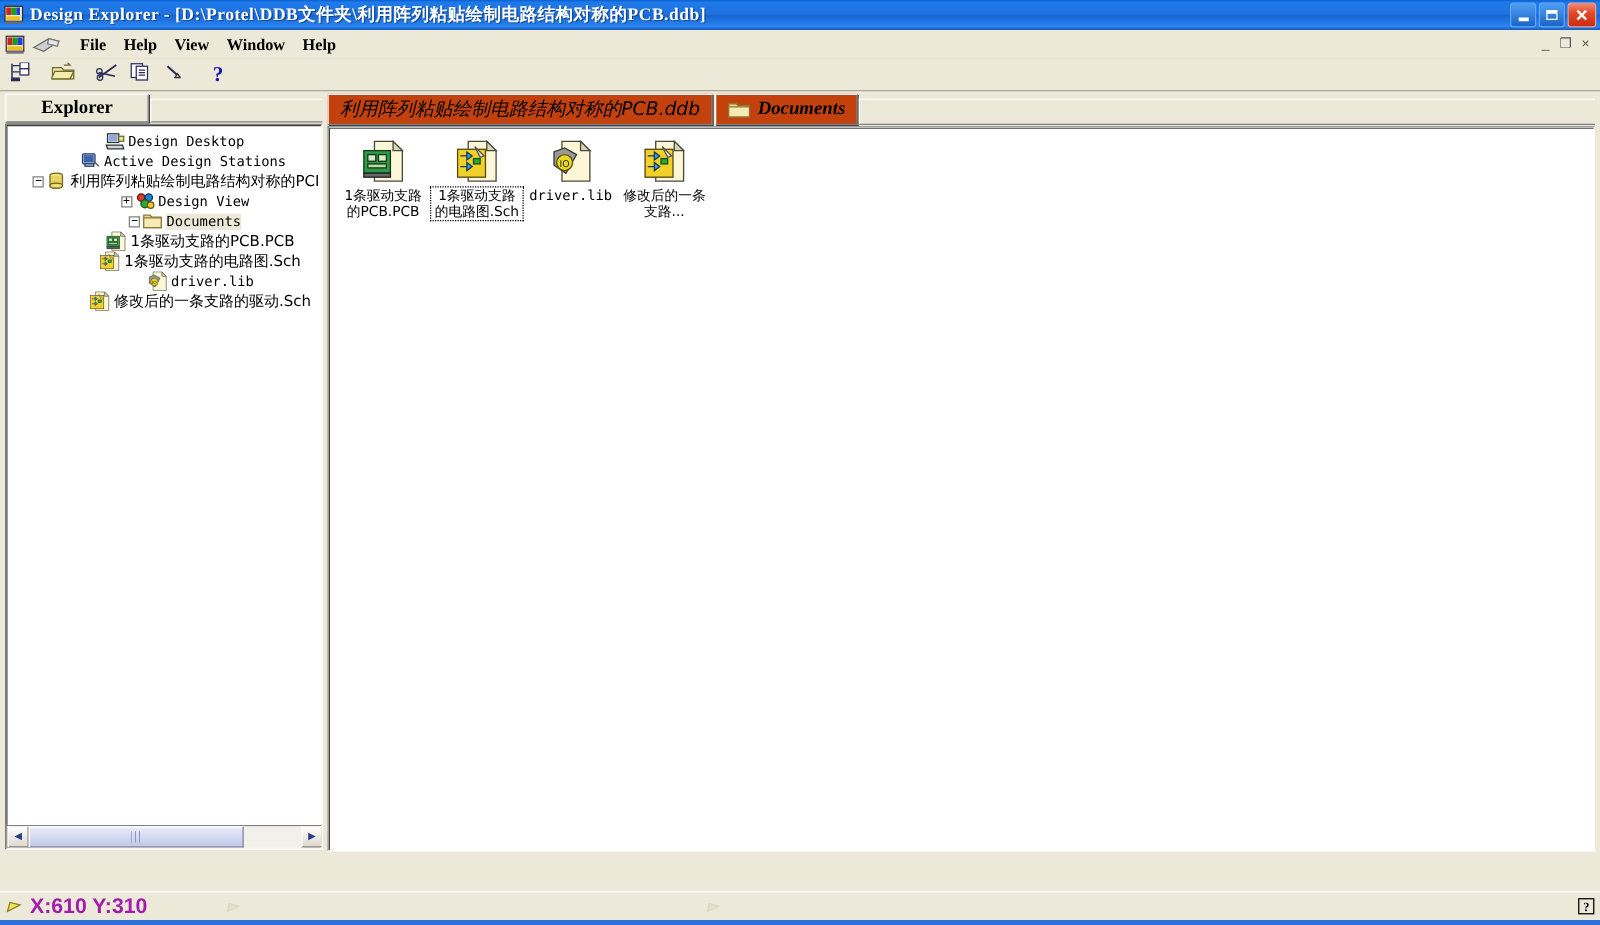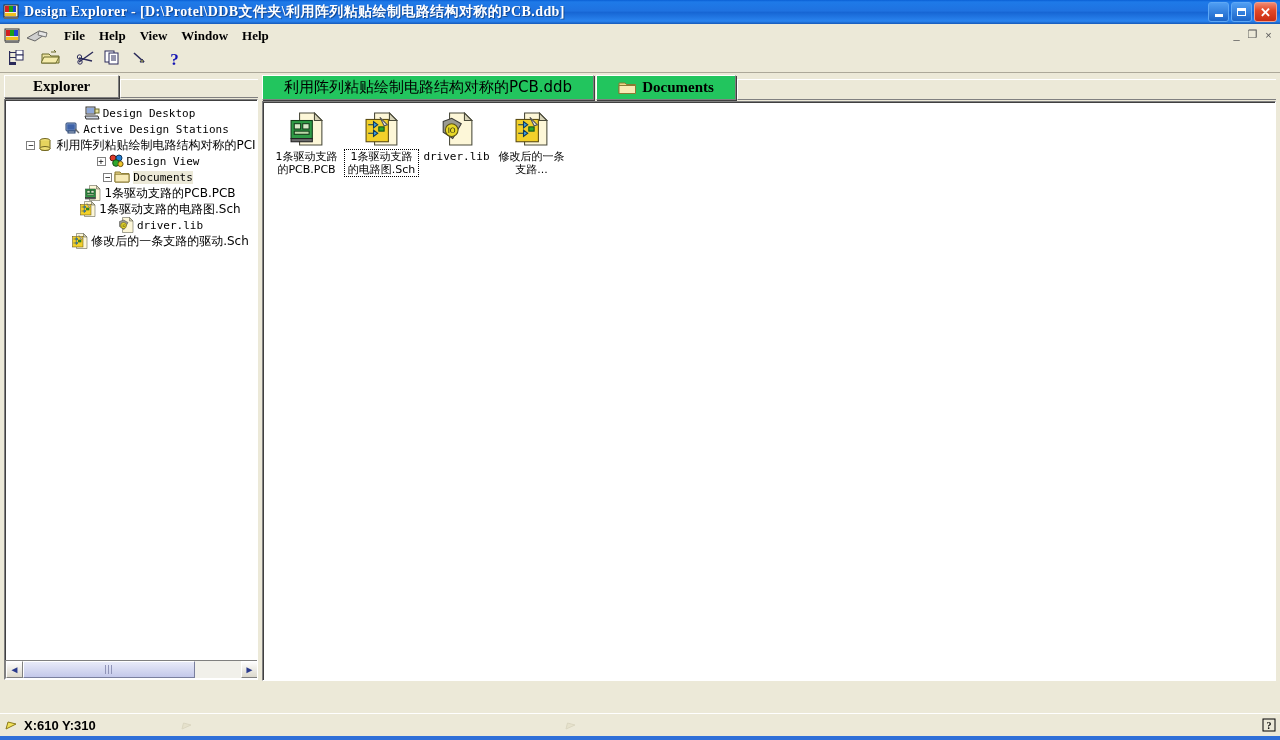--- a/index.html
+++ b/index.html
@@ -189,28 +189,29 @@
   
   #right-panel {
     position:absolute; left:262px; top:74px; width:1014px; height:634px;
     background:#ece9d8;
   }
   #doc-tab-row {
     position:absolute;left:0;top:0;width:1014px;height:26px;
     display:flex;align-items:flex-end;
   }
   .doc-tab {
-    height:25px; padding:0 21px;
-    background:#22c55e;
+    height:25px; padding:0 9px;
+    background:#c2410c;
     border:1px solid #ffffff;
     border-right-color:#808080;border-bottom-color:#808080;
     box-shadow:1px 1px 0 #404040;
     display:flex;align-items:center;gap:6px;
     font-family:"Liberation Serif",serif;font-weight:bold;font-size:15px;color:#000;
     box-sizing:border-box;
+    font-style:italic;
   }
   .doc-tab.cjk { font-family:"DejaVu Sans", sans-serif; font-weight:normal; font-size:15px;}
   .doc-tab-rest {
     flex:1;height:21px;margin-left:1px;
     border-top:1px solid #ffffff;border-left:1px solid #ffffff;border-bottom:1px solid #808080;
     box-sizing:border-box;
   }
   #doc-area {
     position:absolute;left:0;top:27px;width:1014px;height:580px;
     background:#ffffff;
@@ -251,21 +252,21 @@
   }
   .status-pane {
     height:20px; display:flex;align-items:center;
     box-sizing:border-box; position:relative;
   }
   #status-coords {
     width:180px; padding-left:4px; gap:6px;
   }
   #status-coords .stext {
     font-family:"Liberation Sans",sans-serif;
-    font-size:13px; font-weight:bold; color:#000000;
+    font-size:17px; font-weight:bold; color:#a21caf;
   }
   #status-mid1 { width:390px; }
   #status-mid2 { flex:1; }
   #status-help { width:22px; justify-content:center; }
   #bottom-strip {
     position:absolute;left:0;bottom:0;width:1280px;height:4px;
     background:#2f6fd8;
   }
 </style>
 </head>

